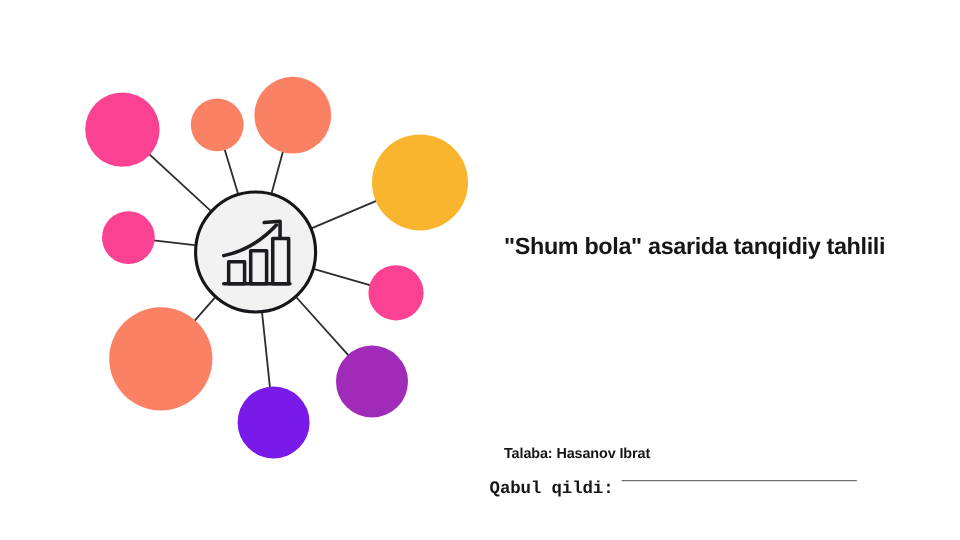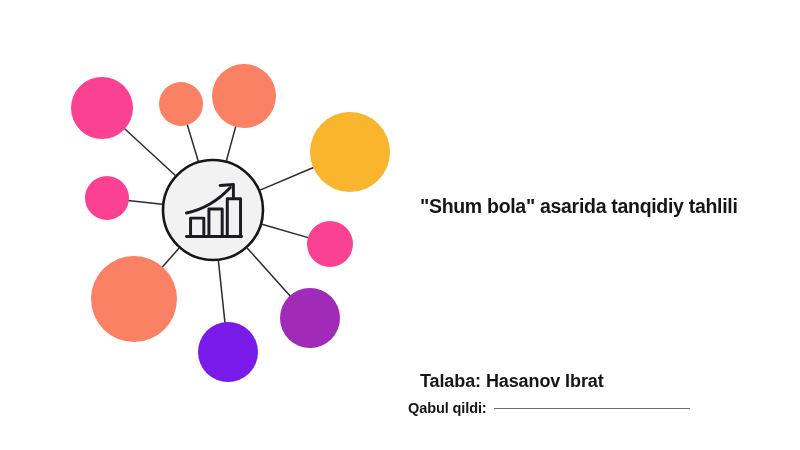--- a/index.html
+++ b/index.html
@@ -51,33 +51,34 @@
     font-weight: bold;
     color: #16161a;
     letter-spacing: -0.3px;
     line-height: 1.25;
     white-space: nowrap;
   }
   #student-line {
     position: absolute;
     left: 20px;
     top: 371px;
-    font-size: 18px;
+    font-size: 12px;
     font-weight: bold;
     color: #16161a;
     letter-spacing: -0.1px;
     white-space: nowrap;
   }
   #approver-row {
     position: absolute;
     left: 8px;
     top: 400px;
     display: flex;
-    align-items: center;
+    align-items: flex-start;
     white-space: nowrap;
+    font-family: Liberation Mono, monospace;
   }
   #approver-label {
     font-size: 14.5px;
     font-weight: bold;
     color: #16161a;
     letter-spacing: -0.1px;
   }
   #approver-rule {
     display: inline-block;
     width: 196px;

